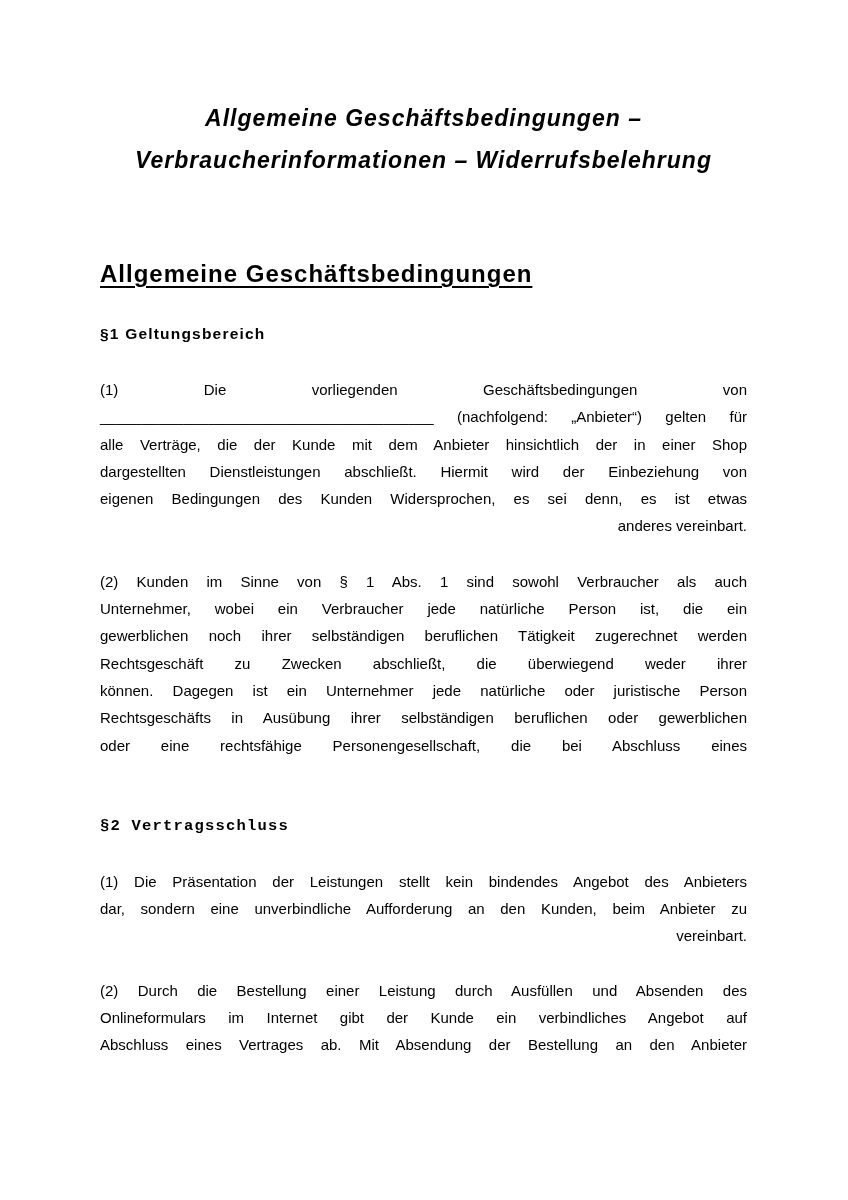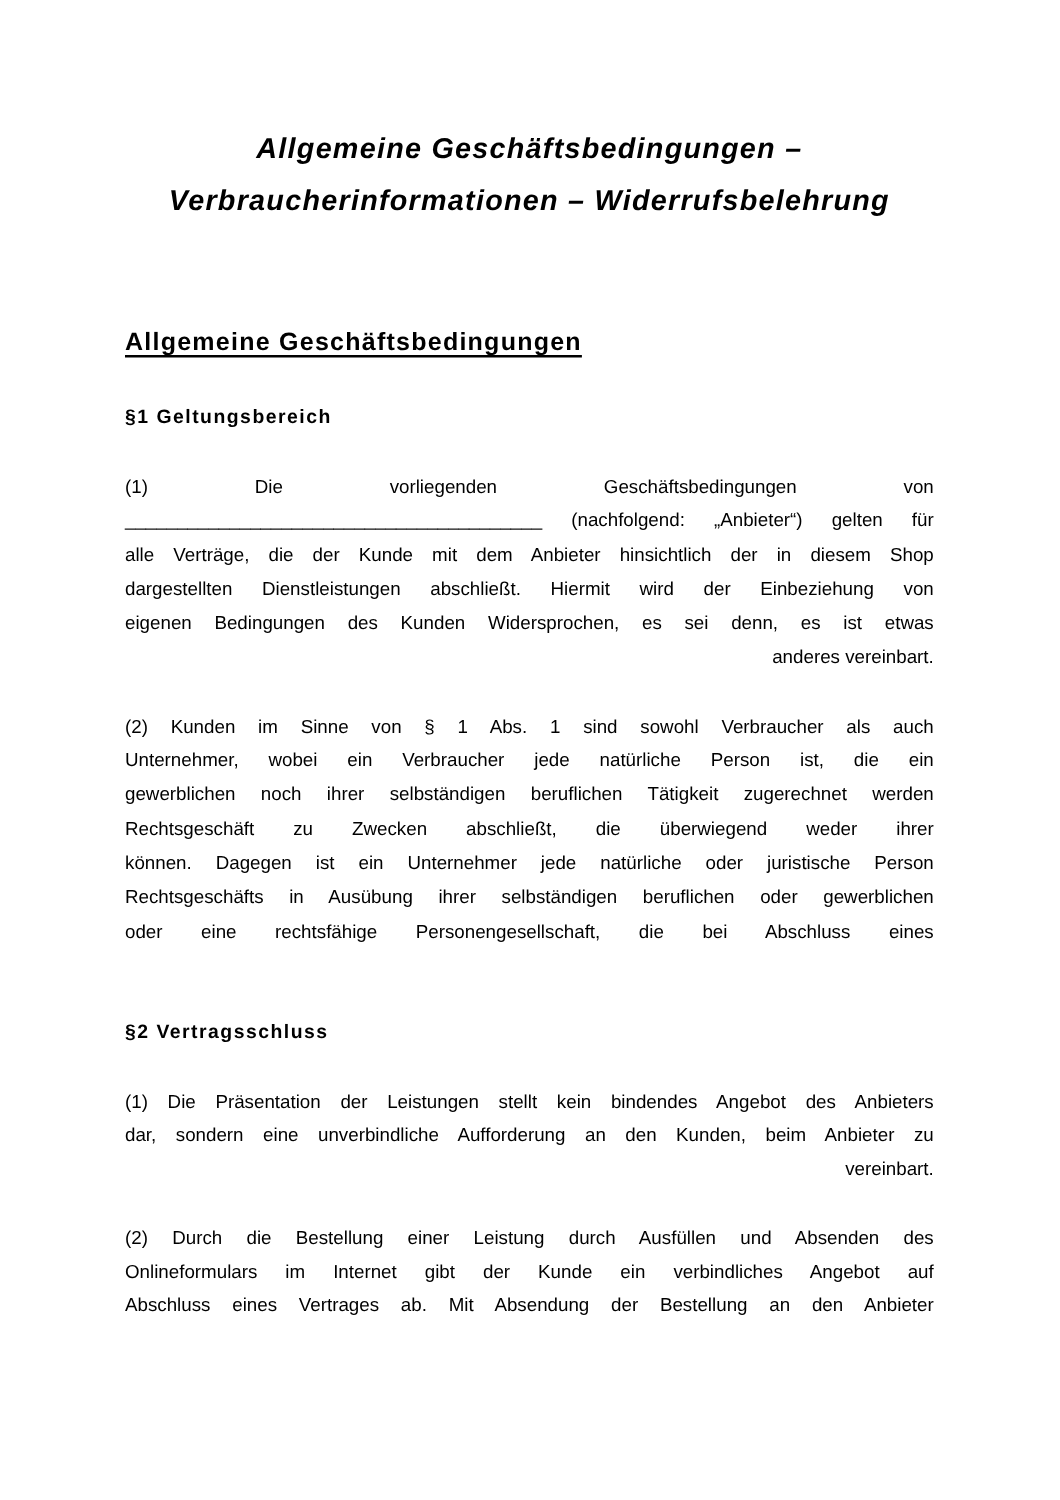--- a/index.html
+++ b/index.html
@@ -25,37 +25,37 @@
     margin: 97px 0 0 0;
     font-size: 23px;
     line-height: 42px;
     font-weight: bold;
     text-align: center;
     letter-spacing: 1px;
     font-style: italic;
   }
   h2.main-heading {
     margin: 80px 0 0 0;
-    font-size: 20px;
+    font-size: 24px;
     line-height: 26px;
     font-weight: bold;
     letter-spacing: 1px;
     text-decoration: underline;
     text-decoration-thickness: 2px;
     text-underline-offset: 4px;
   }
   h3.sub-heading {
     margin: 0;
     font-size: 15.5px;
     line-height: 20px;
     font-weight: bold;
     letter-spacing: 1.2px;
   }
   h3.sub-1 { margin-top: 37px; }
-  h3.sub-2 { margin-top: 57px; }
+  h3.sub-2 { margin-top: 57px; font-family: Liberation Mono, monospace; }
   .para {
     font-size: 15px;
     line-height: 27.3px;
     font-weight: normal;
   }
   .para.p1 { margin-top: 32px; }
   .para.p2 { margin-top: 28px; }
   .para.p3 { margin-top: 32px; }
   .para.p4 { margin-top: 27px; }
   .jline {
@@ -73,21 +73,21 @@
 
   <h1 class="doc-title">Allgemeine Geschäftsbedingungen – Verbraucherinformationen – Widerrufsbelehrung</h1>
 
   <h2 class="main-heading">Allgemeine Geschäftsbedingungen</h2>
 
   <h3 class="sub-heading sub-1">§1 Geltungsbereich</h3>
 
   <div class="para p1">
     <div class="jline">(1) Die vorliegenden Geschäftsbedingungen von</div>
     <div class="jline">________________________________________ (nachfolgend: „Anbieter“) gelten für</div>
-    <div class="jline">alle Verträge, die der Kunde mit dem Anbieter hinsichtlich der in diesem Shop</div>
+    <div class="jline">alle Verträge, die der Kunde mit dem Anbieter hinsichtlich der in einer Shop</div>
     <div class="jline">dargestellten Dienstleistungen abschließt. Hiermit wird der Einbeziehung von</div>
     <div class="jline">eigenen Bedingungen des Kunden Widersprochen, es sei denn, es ist etwas</div>
     <div class="lline">anderes vereinbart.</div>
   </div>
 
   <div class="para p2">
     <div class="jline">(2) Kunden im Sinne von § 1 Abs. 1 sind sowohl Verbraucher als auch</div>
     <div class="jline">Unternehmer, wobei ein Verbraucher jede natürliche Person ist, die ein</div>
     <div class="jline">gewerblichen noch ihrer selbständigen beruflichen Tätigkeit zugerechnet werden</div>
     <div class="jline">Rechtsgeschäft zu Zwecken abschließt, die überwiegend weder ihrer</div>

